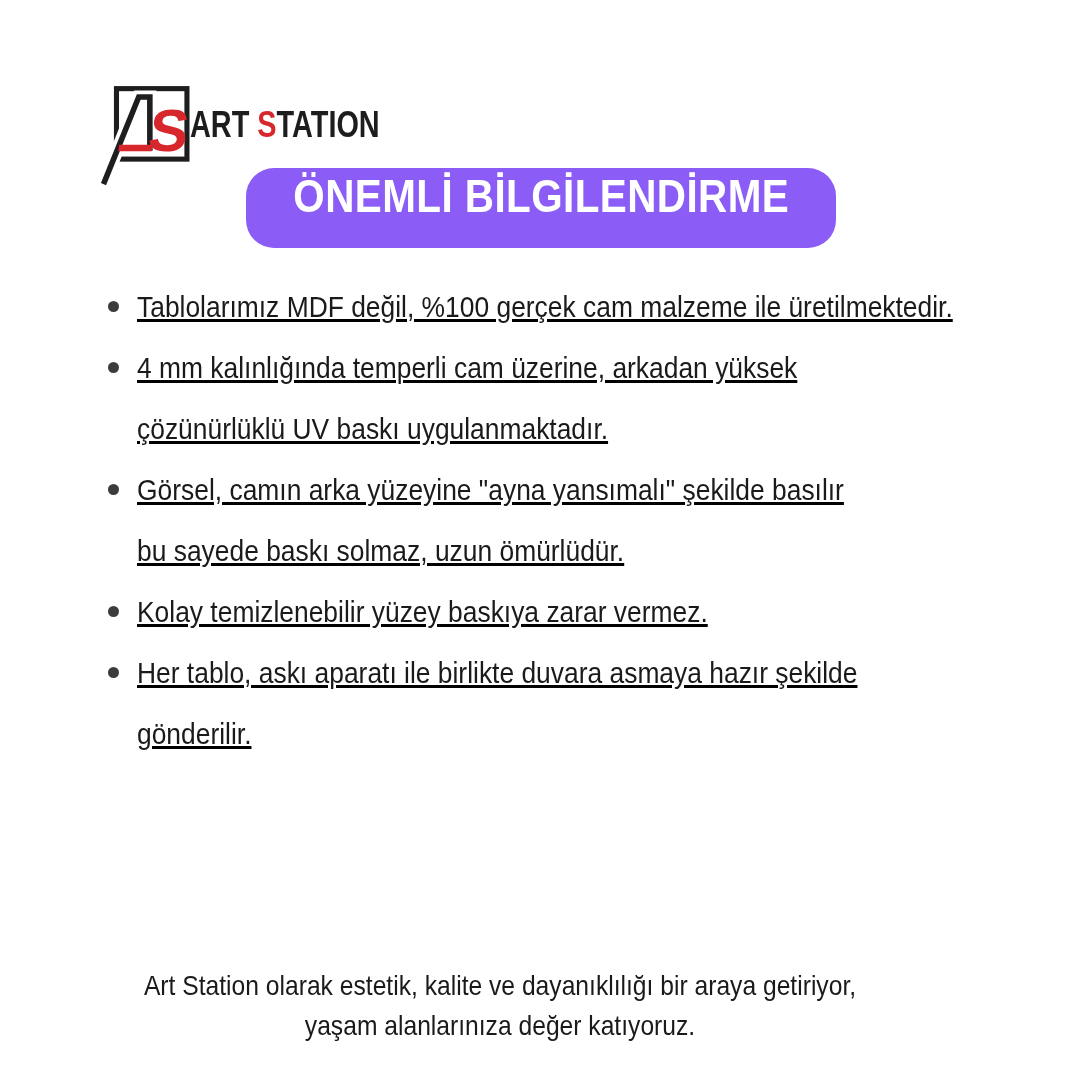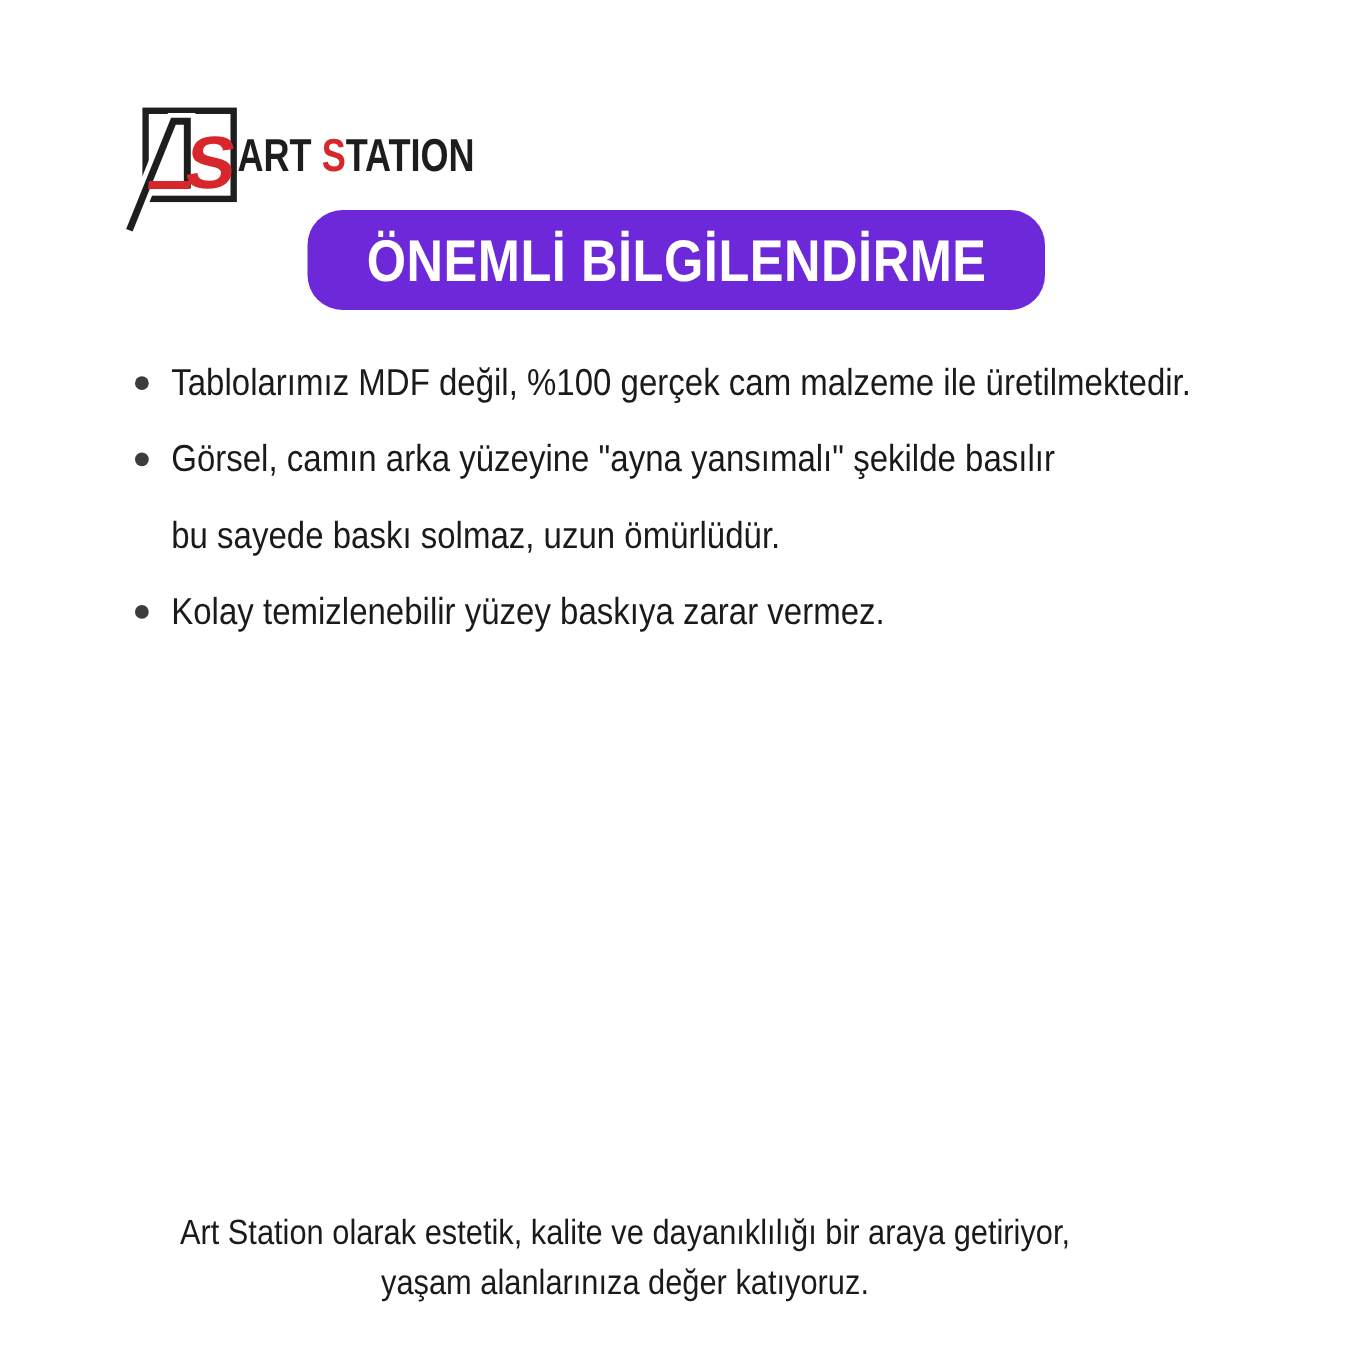--- a/index.html
+++ b/index.html
@@ -17,32 +17,32 @@
   .wordmark{
     position:absolute;left:92px;top:20px;
     font-weight:bold;font-size:37px;color:#1d1d1d;
     letter-spacing:0px;white-space:nowrap;
     transform:scaleX(0.78);transform-origin:left center;
   }
   .wordmark .accent{color:#d7262c;}
   
   .banner{
     position:absolute;left:246px;top:168px;width:590px;height:80px;
-    background:#6d28d9;border-radius:28px;
-    display:flex;align-items:center;justify-content:center;
+    background:#8b5cf6;border-radius:28px;
+    display:flex;align-items:flex-start;justify-content:center;
   }
   .banner-text{
     color:#ffffff;font-weight:bold;font-size:47px;white-space:nowrap;
     transform:scaleX(0.86);transform-origin:center center;
     letter-spacing:0.5px;
   }
   
   .bullets{
     position:absolute;left:108px;top:276px;width:950px;
-    list-style:none;margin:0;padding:0;
+    list-style:none;margin:0;padding:0;text-decoration:underline;
   }
   .bullets li{display:flex;align-items:flex-start;}
   .dot{
     flex:0 0 auto;width:11px;height:11px;border-radius:50%;
     background:#3c3c3c;margin:25px 18px 0 0;
   }
   .lines{flex:1 1 auto;}
   .line{
     height:61px;line-height:61px;white-space:nowrap;
     font-size:30px;color:#1a1a1a;
@@ -85,28 +85,42 @@
   <ul class="bullets">
     <li>
       <span class="dot"></span>
       <div class="lines">
         <div class="line">Tablolarımız MDF değil, %100 gerçek cam malzeme ile üretilmektedir.</div>
       </div>
     </li>
     <li>
       <span class="dot"></span>
       <div class="lines">
+        <div class="line">4 mm kalınlığında temperli cam üzerine, arkadan yüksek</div>
+        <div class="line">çözünürlüklü UV baskı uygulanmaktadır.</div>
+      </div>
+    </li>
+    <li>
+      <span class="dot"></span>
+      <div class="lines">
         <div class="line">Görsel, camın arka yüzeyine "ayna yansımalı" şekilde basılır</div>
         <div class="line">bu sayede baskı solmaz, uzun ömürlüdür.</div>
       </div>
     </li>
     <li>
       <span class="dot"></span>
       <div class="lines">
         <div class="line">Kolay temizlenebilir yüzey baskıya zarar vermez.</div>
+      </div>
+    </li>
+    <li>
+      <span class="dot"></span>
+      <div class="lines">
+        <div class="line">Her tablo, askı aparatı ile birlikte duvara asmaya hazır şekilde</div>
+        <div class="line">gönderilir.</div>
       </div>
     </li>
   </ul>
 
   <footer class="footer">
     <span class="fline">Art Station olarak estetik, kalite ve dayanıklılığı bir araya getiriyor,</span>
     <span class="fline">yaşam alanlarınıza değer katıyoruz.</span>
   </footer>
 
 </div>

